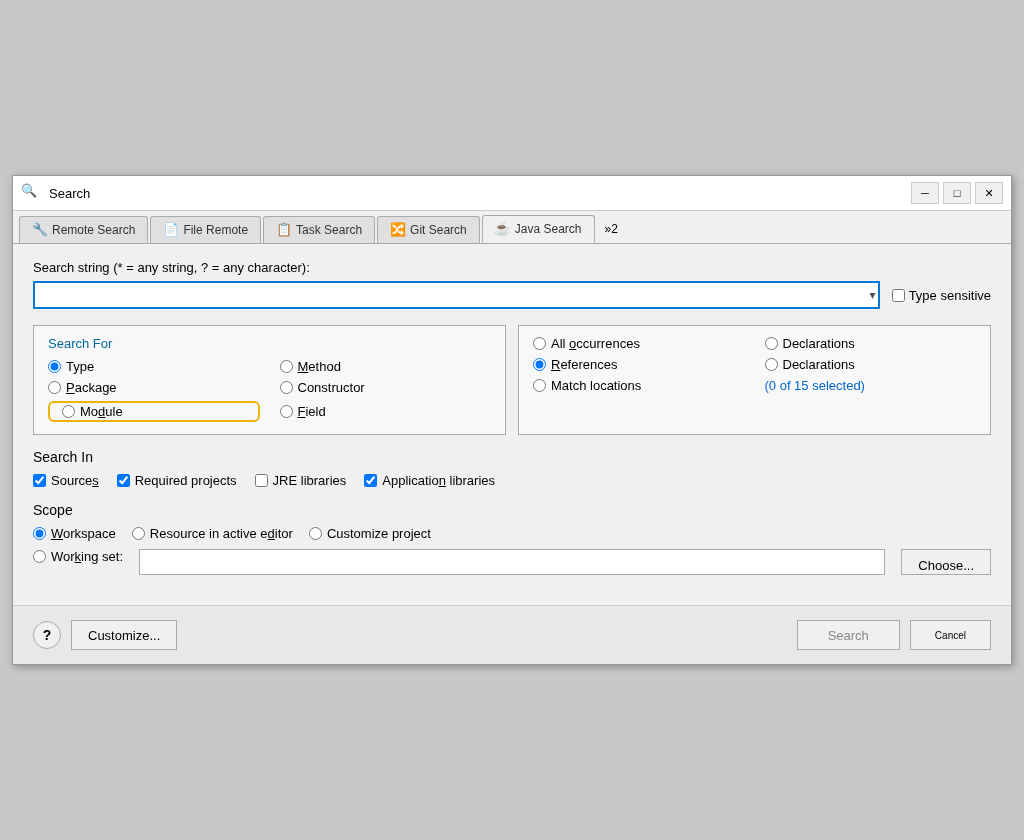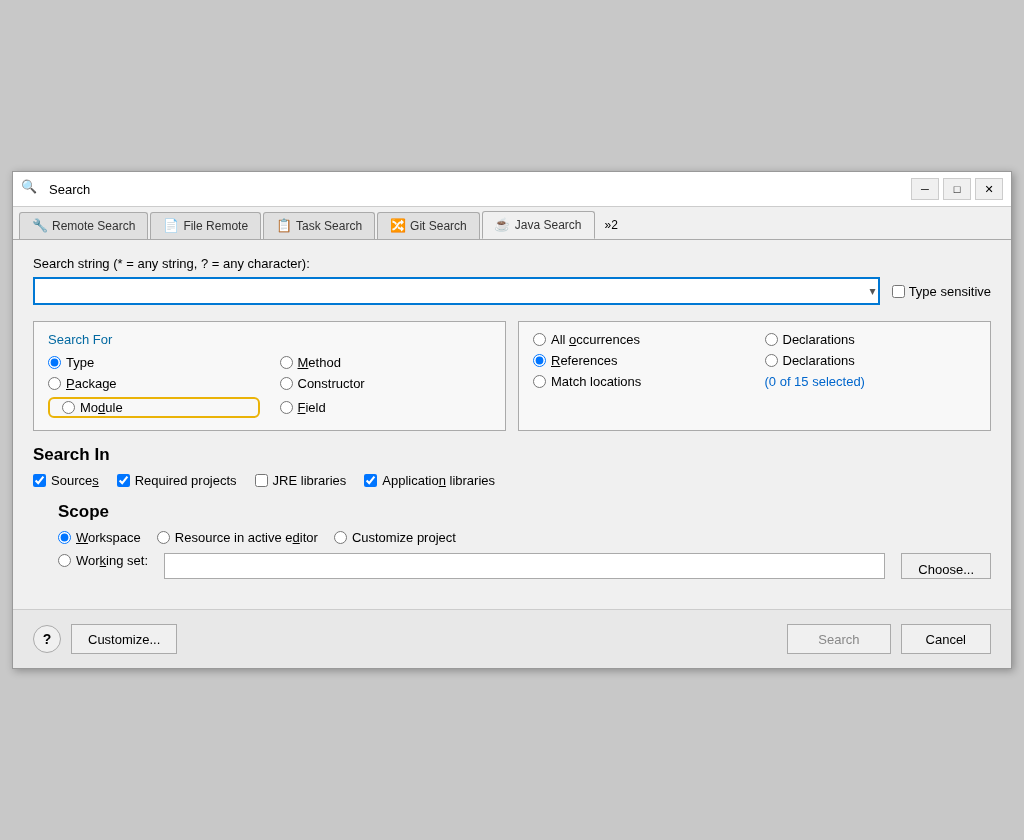--- a/index.html
+++ b/index.html
@@ -192,28 +192,26 @@
       flex-wrap: wrap;
     }
     .checkbox-label {
       display: flex;
       align-items: center;
       gap: 5px;
       cursor: pointer;
       font-size: 13px;
     }
     .section-label {
-      font-size: 17px;
+      font-size: 14px;
       margin-bottom: 8px;
-      font-weight: bold;
     }
 
     .scope-box {
       margin-bottom: 14px;
-      margin-left: 25px;
     }
     .scope-row1, .scope-row2 {
       display: flex;
       align-items: flex-start;
       gap: 16px;
       margin-bottom: 8px;
     }
     .working-set-input {
       height: 26px;
       border: 1px solid #aaa;
@@ -269,21 +267,21 @@
       cursor: pointer;
       font-size: 13px;
       color: #888;
     }
     .cancel-btn {
       height: 30px;
       padding: 0 24px;
       background: #f0f0f0;
       border: 1px solid #aaa;
       cursor: pointer;
-      font-size: 13px;
+      font-size: 10px;
     }
 
     .link-style {
       color: #0066cc;
       cursor: pointer;
       text-decoration: none;
     }
   </style>
 </head>
 <body>

